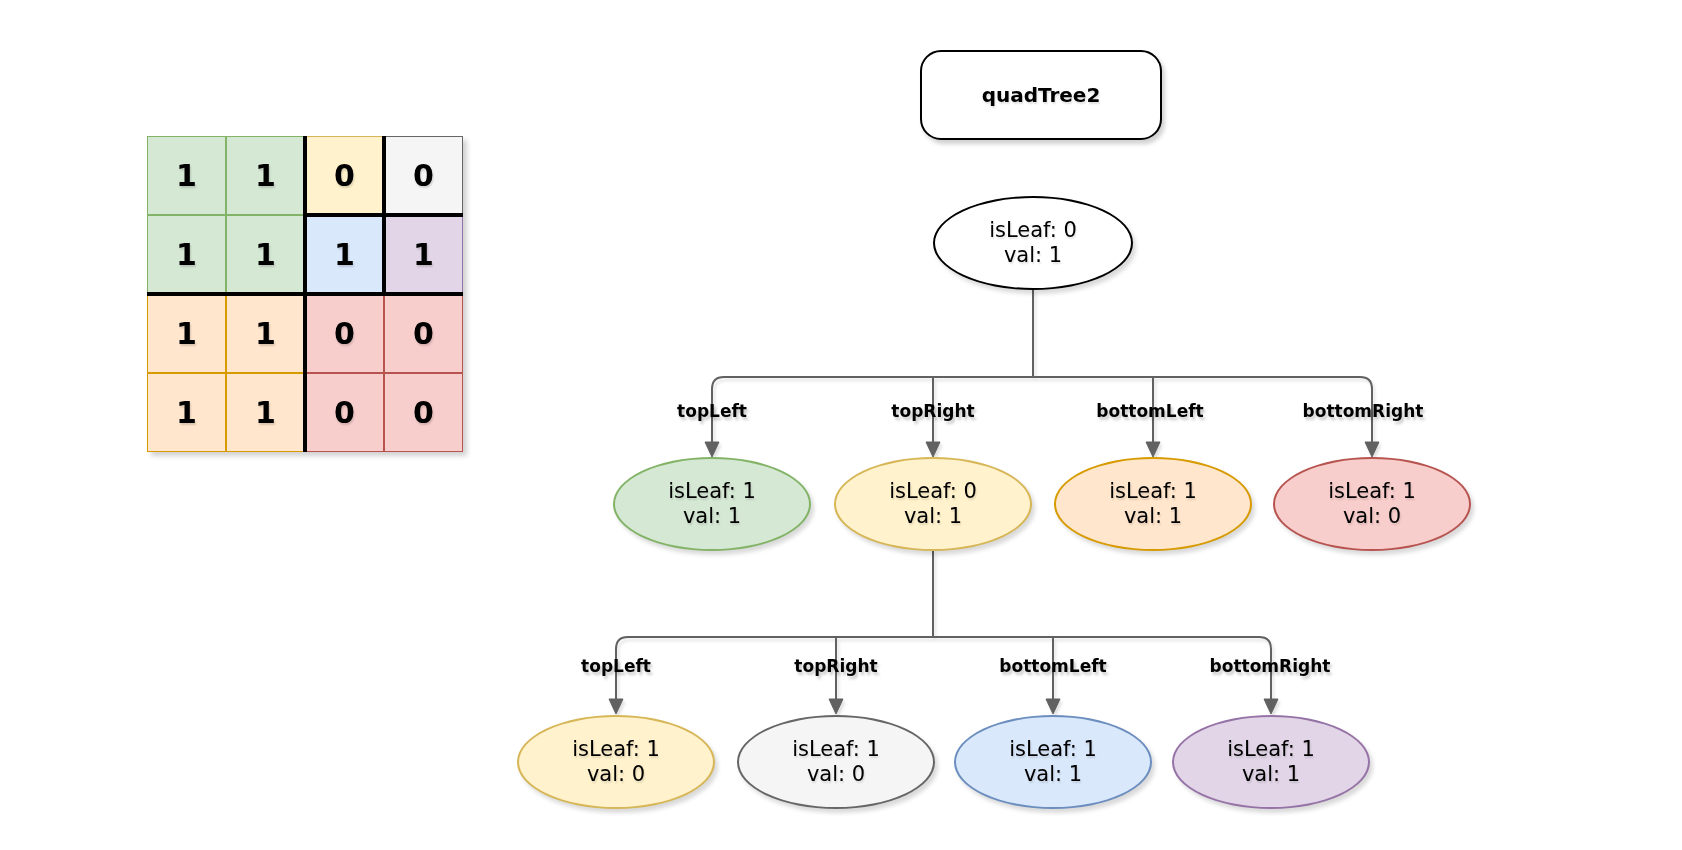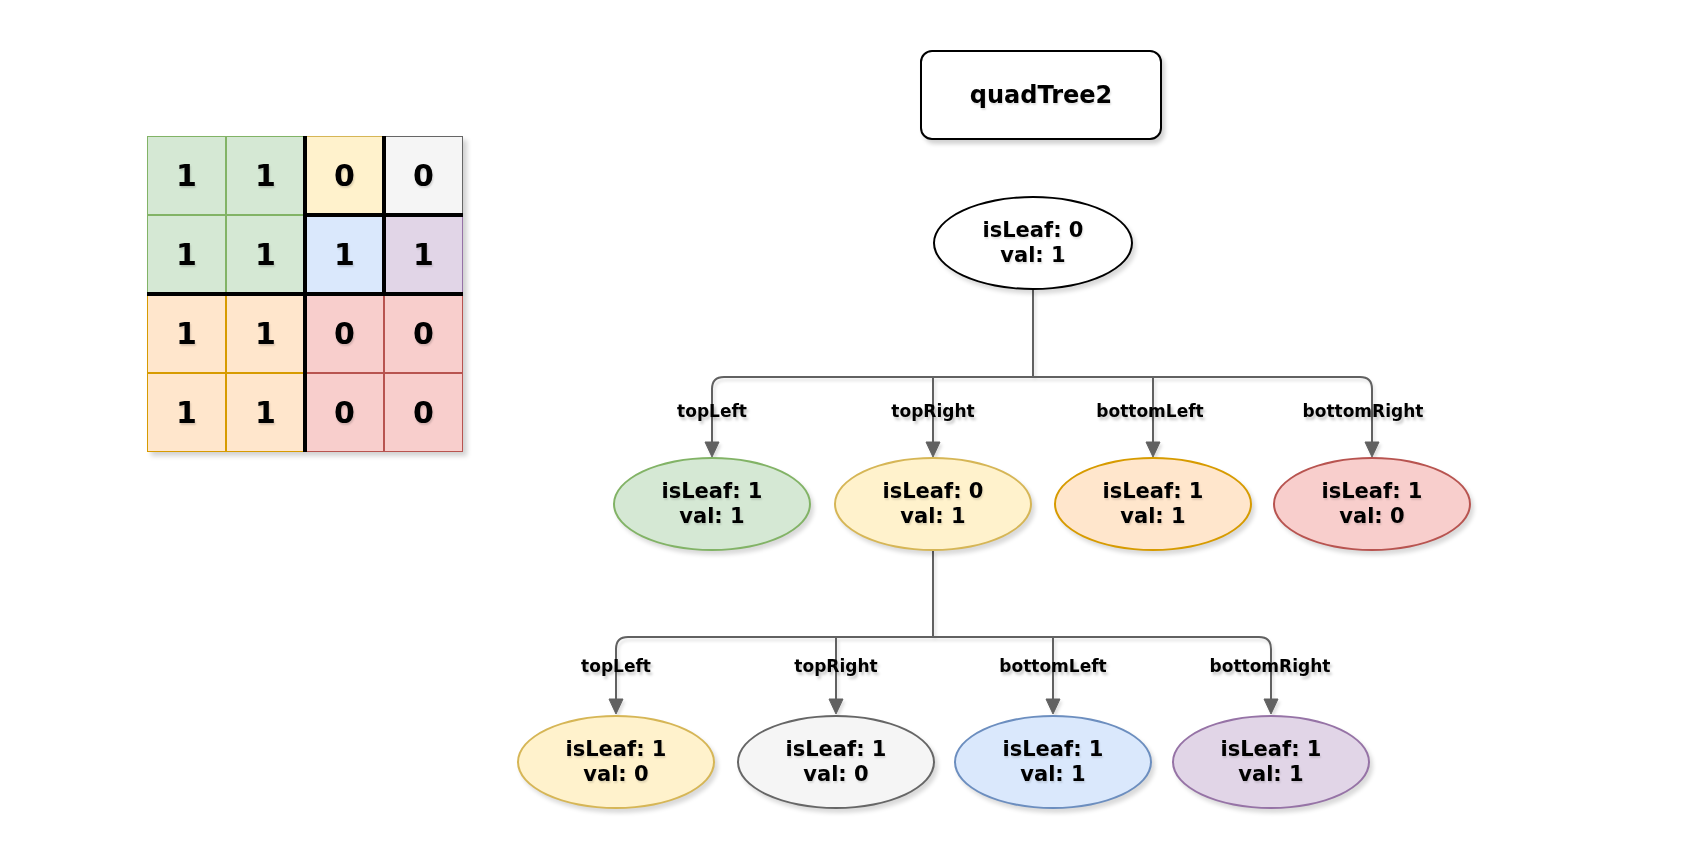--- a/index.html
+++ b/index.html
@@ -29,32 +29,32 @@
   .cell[data-color="red"]   {background:#f8cecc;border-color:#b85450;}
   .divider{position:absolute;background:#000;z-index:5;}
   .div-v-center{left:155.5px;top:0;width:4.5px;height:316px;}
   .div-h-center{top:155.5px;left:0;height:4.5px;width:316px;}
   .div-v-tr{left:234.5px;top:0;width:4.5px;height:158px;}
   .div-h-tr{top:76.5px;left:158px;height:4.5px;width:158px;}
 
   
   .title-box{
     position:absolute;left:920px;top:50px;width:238px;height:86px;
-    background:#fff;border:2.5px solid #000;border-radius:12px;
+    background:#fff;border:2.5px solid #000;border-radius:21px;
     display:flex;align-items:center;justify-content:center;
-    font-size:24px;font-weight:600;
+    font-size:20px;font-weight:600;
     box-shadow:3px 4px 4px rgba(0,0,0,0.18);
     text-shadow:1px 2px 2px rgba(0,0,0,0.12);
   }
 
   
   .node{
     position:absolute;width:198px;height:94px;border-radius:50%;
     display:flex;flex-direction:column;align-items:center;justify-content:center;
-    font-size:21px;font-weight:700;line-height:25px;
+    font-size:21px;font-weight:400;line-height:25px;
     border:2px solid #000;box-sizing:border-box;
     box-shadow:3px 4px 4px rgba(0,0,0,0.15);
     text-shadow:1px 2px 2px rgba(0,0,0,0.12);
     z-index:3;
   }
   .node[data-color="white"] {background:#ffffff;border-color:#000000;}
   .node[data-color="green"] {background:#d5e8d4;border-color:#82b366;}
   .node[data-color="yellow"]{background:#fff2cc;border-color:#d6b656;}
   .node[data-color="orange"]{background:#ffe6cc;border-color:#d79b00;}
   .node[data-color="red"]   {background:#f8cecc;border-color:#b85450;}

